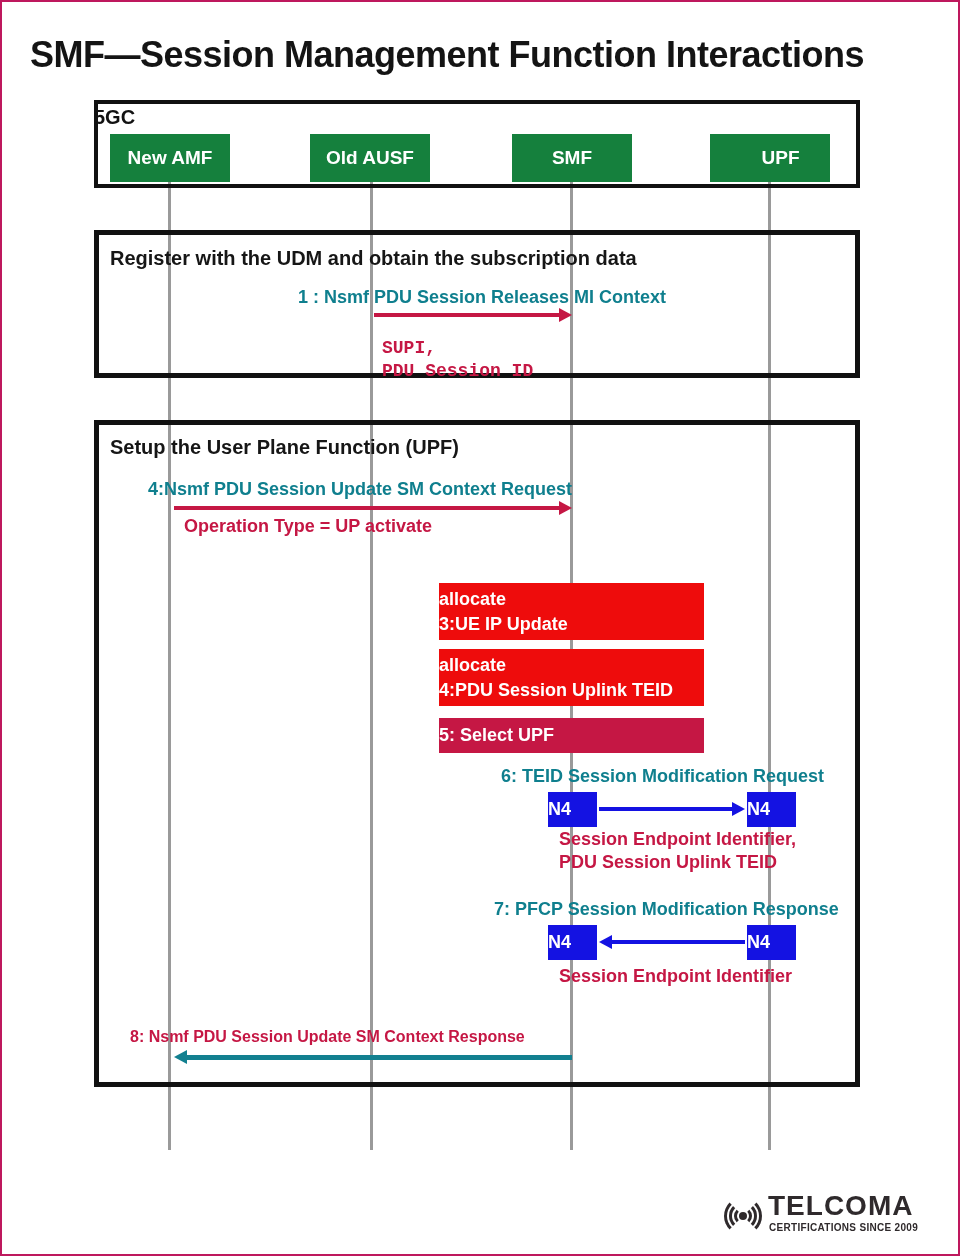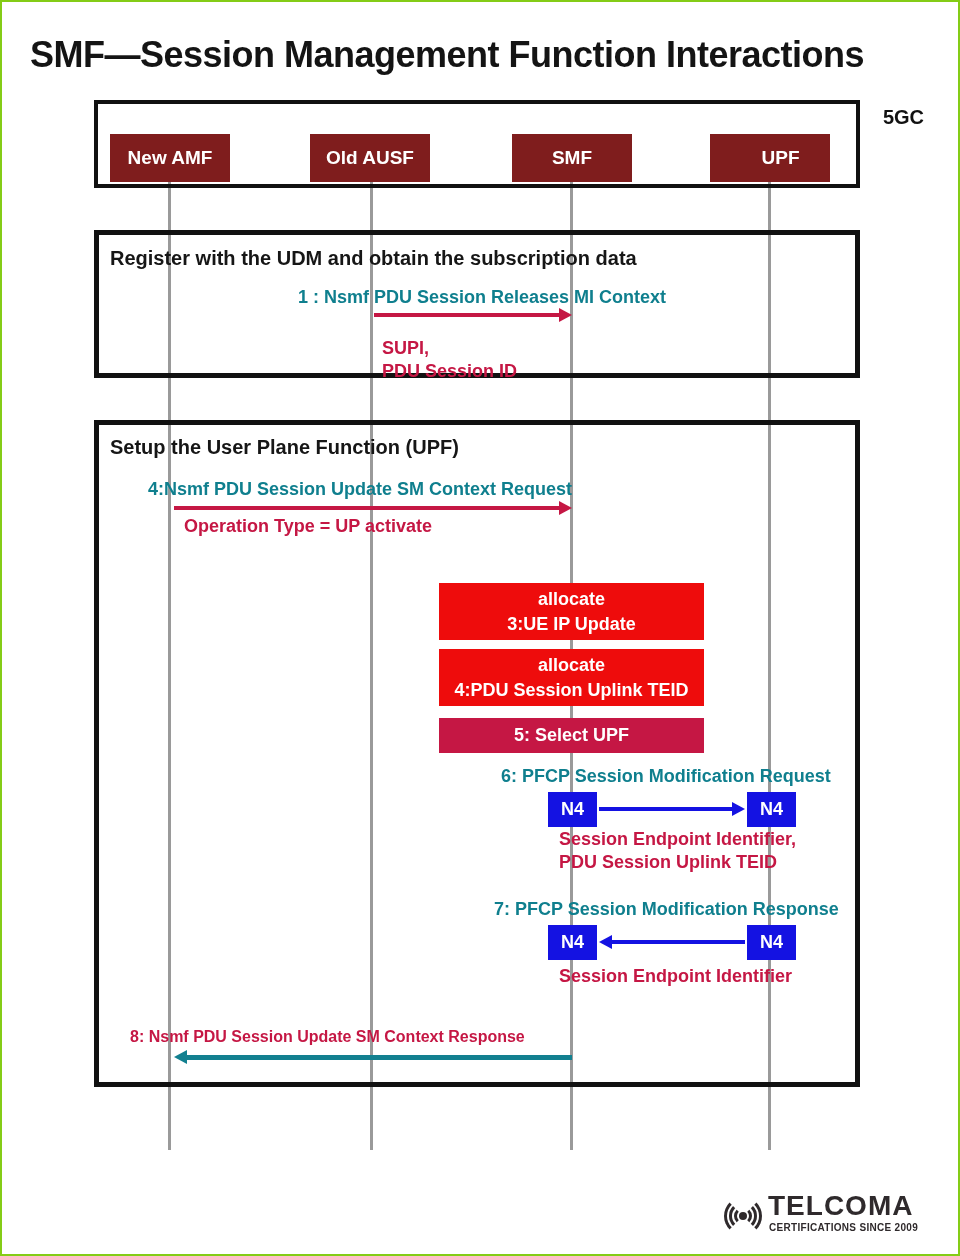--- a/index.html
+++ b/index.html
@@ -1,20 +1,20 @@
 <!DOCTYPE html>
 <html><head>
 <meta charset="utf-8">
 <style>
   * { margin:0; padding:0; box-sizing:border-box; }
   html,body { background:#ffffff; }
   body { font-family:"Liberation Sans", sans-serif; }
   .page {
     position:relative; width:960px; height:1256px; background:#fff;
-    border:2px solid #84cc16; overflow:hidden;
+    border:2px solid #be185d; overflow:hidden;
   }
 
   
   .page-title {
     position:absolute; left:28px; top:32px; font-size:36px; font-weight:700;
     color:#141414; letter-spacing:-0.5px; white-space:nowrap;
   }
 
   
   .lifeline { position:absolute; top:180px; width:3px; height:968px; background:#9a9a9a; z-index:1; }
@@ -22,71 +22,71 @@
   .ll-ausf { left:368px; }
   .ll-smf  { left:568px; }
   .ll-upf  { left:766px; }
 
   
   .group-box {
     position:absolute; left:92px; top:98px; width:766px; height:88px;
     border:4px solid #111; z-index:2; background:transparent;
   }
   .group-label {
-    position:absolute; left:92px; top:104px; width:830px; text-align:right;
+    position:absolute; left:92px; top:104px; width:830px; text-align:left;
     font-size:20px; font-weight:600; color:#111; z-index:3;
   }
   .section-box { position:absolute; left:92px; width:766px; border:5px solid #111; z-index:2; background:transparent; }
   .sec1 { top:228px; height:148px; }
   .sec2 { top:418px; height:667px; }
 
   
   .actor {
-    position:absolute; top:132px; width:120px; height:48px; background:#7f1d1d;
+    position:absolute; top:132px; width:120px; height:48px; background:#15803d;
     color:#fff; font-weight:700; font-size:19px; text-align:center; line-height:48px;
     z-index:3; white-space:nowrap;
   }
   .actor-amf  { left:108px; }
   .actor-ausf { left:308px; }
   .actor-smf  { left:510px; }
   .actor-upf  { left:708px;padding-left:21px; }
 
   
   .lbl { position:absolute; z-index:4; white-space:nowrap; font-weight:700; }
   .lbl-black   { color:#161616; font-size:20px; }
   .lbl-teal    { color:#0f7f8e; font-size:18px; }
   .lbl-crimson { color:#c51744; font-size:18px; }
   .param { line-height:23px; }
 
   .t-sec1      { left:108px; top:245px; }
   .t-msg1      { left:296px; top:285px; }
-  .t-msg1p     { left:380px; top:335px; }
+  .t-msg1p     { left:380px; top:335px;font-family:Liberation Mono, monospace; }
   .t-sec2      { left:108px; top:434px; }
   .t-msg4      { left:146px; top:477px; }
   .t-msg4p     { left:182px; top:513px; }
   .t-msg6      { left:499px; top:764px; }
   .t-msg6p     { left:557px; top:826px; }
   .t-msg7      { left:492px; top:897px; }
   .t-msg7p     { left:557px; top:963px;text-align:center; }
   .t-msg8      { left:128px; top:1026px; font-size:16px; }
 
   
   .action {
     position:absolute; left:437px; width:265px; z-index:4; color:#fff; font-weight:700;
-    text-align:center; font-size:18px; line-height:25px;
+    text-align:left; font-size:18px; line-height:25px;
   }
   .action-red { background:#ee0c0c; height:57px; padding-top:4px; }
   .act3 { top:581px; }
   .act4 { top:647px; }
   .act5 { top:716px; background:#c51744; height:35px; line-height:35px; }
 
   
   .n4 {
     position:absolute; width:49px; height:35px; background:#1412e2; color:#fff;
-    font-weight:700; font-size:18px; text-align:center; line-height:35px; z-index:4;
+    font-weight:700; font-size:18px; line-height:35px; z-index:4;
   }
   .n4-6l { left:546px; top:790px; }
   .n4-6r { left:745px; top:790px; }
   .n4-7l { left:546px; top:923px; }
   .n4-7r { left:745px; top:923px; }
 
   
   .arrow { position:absolute; height:14px; z-index:4; }
   .arrow .shaft { position:absolute; top:5px; height:4px; background:currentColor; }
   .arrow.r .shaft { left:0; right:11px; }
@@ -170,21 +170,21 @@
   <div class="action action-red act3">
     <div>allocate</div>
     <div>3:UE IP Update</div>
   </div>
   <div class="action action-red act4">
     <div>allocate</div>
     <div>4:PDU Session Uplink TEID</div>
   </div>
   <div class="action act5">5: Select UPF</div>
 
-  <div class="lbl lbl-teal t-msg6">6: PFCP Session Modification Request</div>
+  <div class="lbl lbl-teal t-msg6">6: TEID Session Modification Request</div>
   <div class="n4 n4-6l">N4</div>
   <div class="n4 n4-6r">N4</div>
   <div class="arrow r c-blue a6">
     <div class="shaft"></div>
     <div class="head"></div>
   </div>
   <div class="lbl lbl-crimson param t-msg6p">
     <div>Session Endpoint Identifier,</div>
     <div>PDU Session Uplink TEID</div>
   </div>

